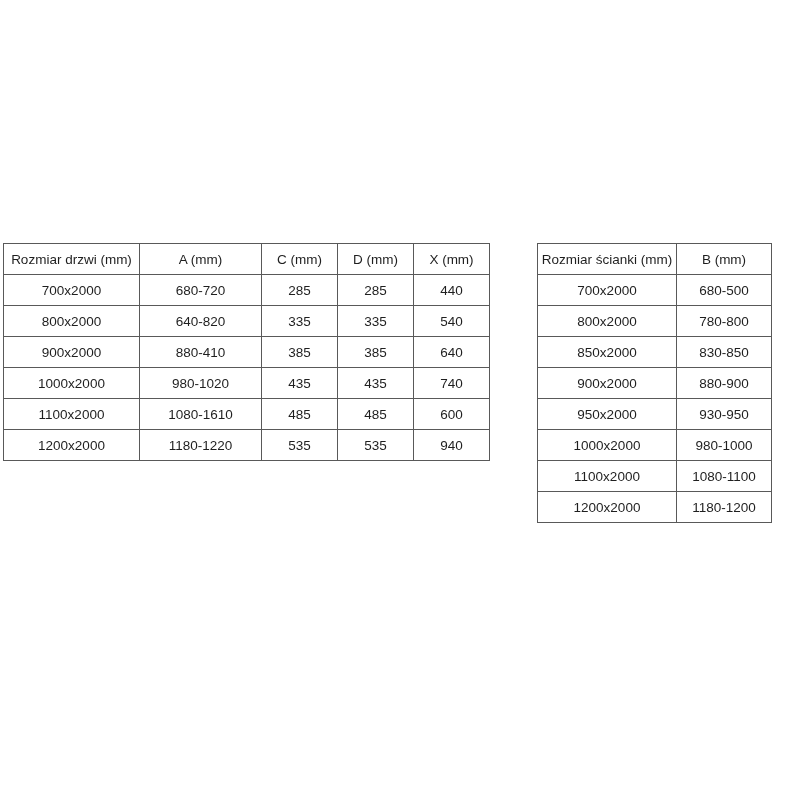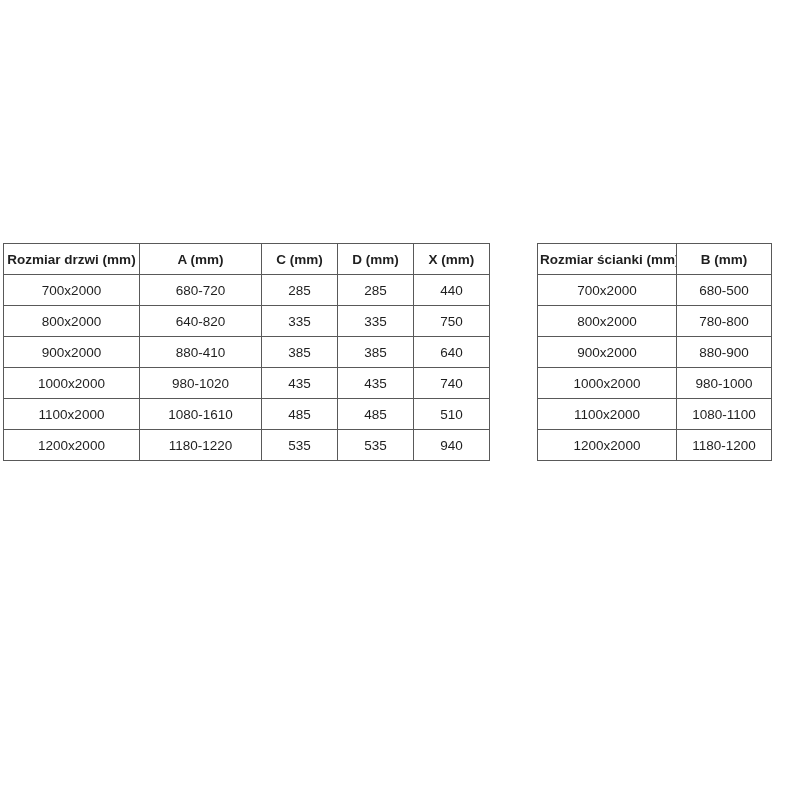--- a/index.html
+++ b/index.html
@@ -26,21 +26,21 @@
     height: 30px;
     padding: 0 2px;
     text-align: center;
     vertical-align: middle;
     font-size: 13.5px;
     color: #1f1f1f;
     white-space: nowrap;
     overflow: hidden;
   }
   .spec-table th {
-    font-weight: bold;
+    font-weight: normal;
   }
   #doors-table {
     left: 3px;
     top: 243px;
     width: 486px;
   }
   #walls-table {
     left: 537px;
     top: 243px;
     width: 234px;
@@ -72,42 +72,42 @@
       <td>680-720</td>
       <td>285</td>
       <td>285</td>
       <td>440</td>
     </tr>
     <tr>
       <td>800x2000</td>
       <td>640-820</td>
       <td>335</td>
       <td>335</td>
-      <td>750</td>
+      <td>540</td>
     </tr>
     <tr>
       <td>900x2000</td>
       <td>880-410</td>
       <td>385</td>
       <td>385</td>
       <td>640</td>
     </tr>
     <tr>
       <td>1000x2000</td>
       <td>980-1020</td>
       <td>435</td>
       <td>435</td>
       <td>740</td>
     </tr>
     <tr>
       <td>1100x2000</td>
       <td>1080-1610</td>
       <td>485</td>
       <td>485</td>
-      <td>510</td>
+      <td>600</td>
     </tr>
     <tr>
       <td>1200x2000</td>
       <td>1180-1220</td>
       <td>535</td>
       <td>535</td>
       <td>940</td>
     </tr>
   </tbody>
 </table>
@@ -126,22 +126,30 @@
   <tbody>
     <tr>
       <td>700x2000</td>
       <td>680-500</td>
     </tr>
     <tr>
       <td>800x2000</td>
       <td>780-800</td>
     </tr>
     <tr>
+      <td>850x2000</td>
+      <td>830-850</td>
+    </tr>
+    <tr>
       <td>900x2000</td>
       <td>880-900</td>
+    </tr>
+    <tr>
+      <td>950x2000</td>
+      <td>930-950</td>
     </tr>
     <tr>
       <td>1000x2000</td>
       <td>980-1000</td>
     </tr>
     <tr>
       <td>1100x2000</td>
       <td>1080-1100</td>
     </tr>
     <tr>

